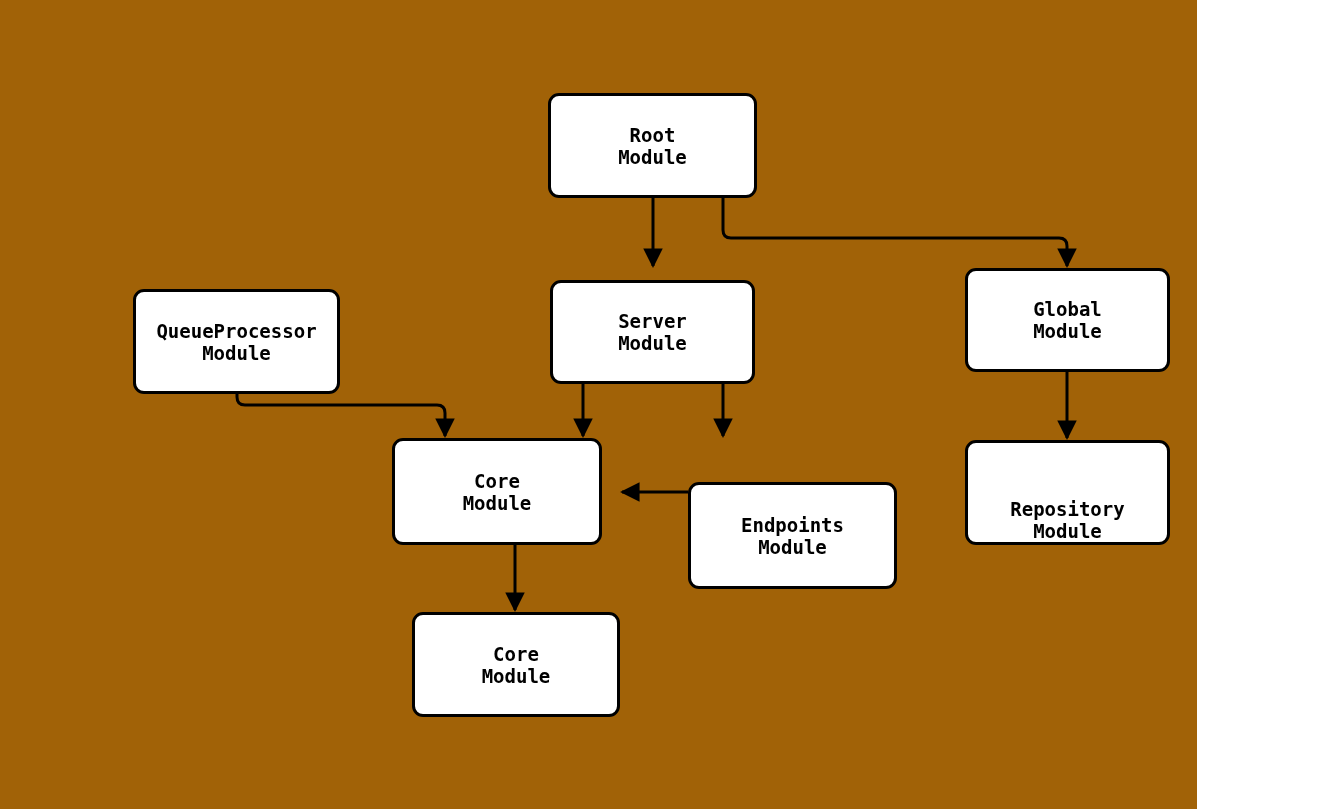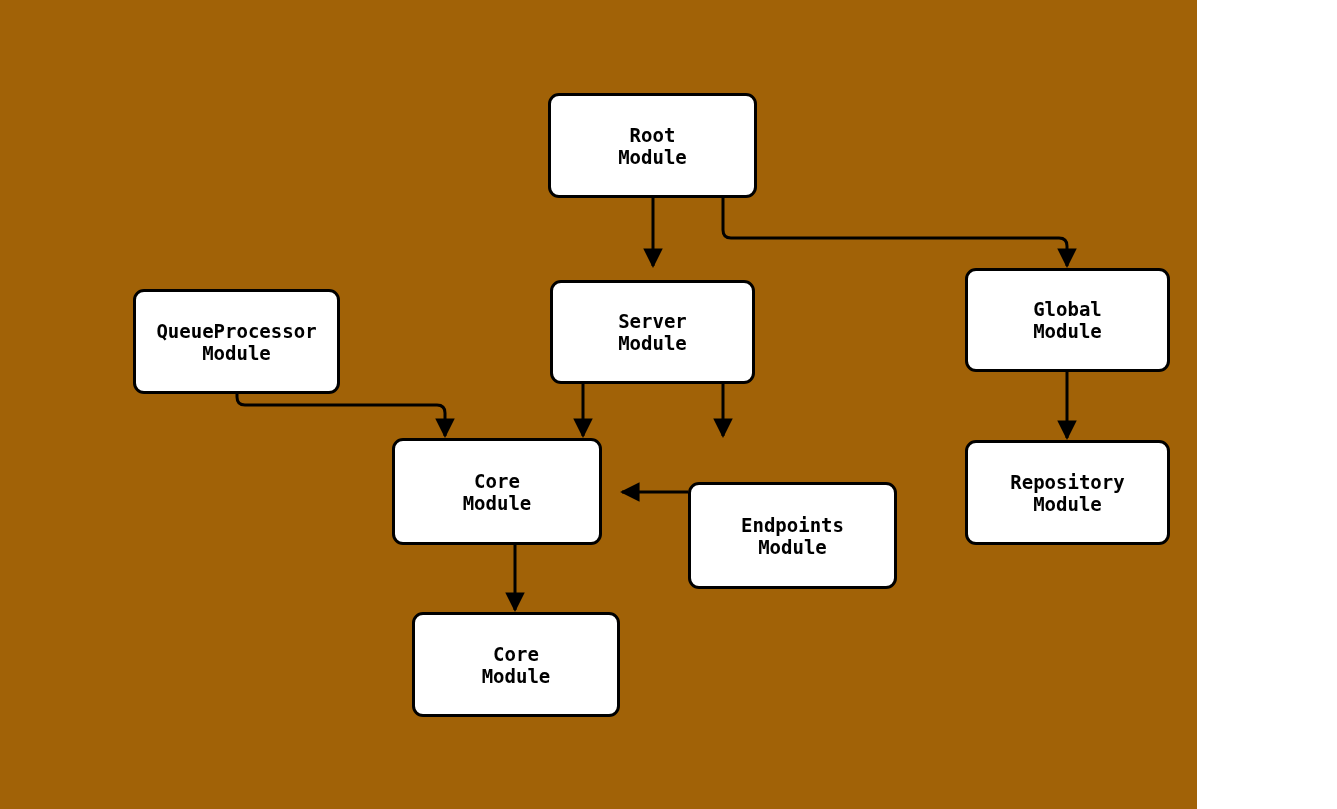--- a/index.html
+++ b/index.html
@@ -43,21 +43,21 @@
     line-height: 22px;
     color: #000000;
     white-space: nowrap;
   }
   .node-root          { left: 548px; top:  93px; width: 209px; height: 105px; }
   .node-queueprocessor{ left: 133px; top: 267px; width: 207px; height: 105px; margin-top: 22px; }
   .node-server        { left: 550px; top: 280px; width: 205px; height: 104px; }
   .node-global        { left: 965px; top: 268px; width: 205px; height: 104px; }
   .node-core          { left: 392px; top: 438px; width: 210px; height: 107px; }
   .node-endpoints     { left: 688px; top: 438px; width: 209px; height: 107px; margin-top: 44px; }
-  .node-repository    { left: 965px; top: 440px; width: 205px; height: 105px; }
+  .node-repository    { left: 965px; top: 440px; width: 205px; height: 105px; justify-content: flex-end; }
   .node-queue         { left: 412px; top: 612px; width: 208px; height: 105px; }
 </style>
 </head>
 <body>
 
 <div class="canvas">
 
   <svg class="edges-layer" width="1337" height="809" viewBox="0 0 1337 809" xmlns="http://www.w3.org/2000/svg">
     <defs>
       <marker id="arrowhead" viewBox="0 0 10 10" refX="9" refY="5" markerWidth="6.5" markerHeight="6.5" markerUnits="strokeWidth" orient="auto-start-reverse">

